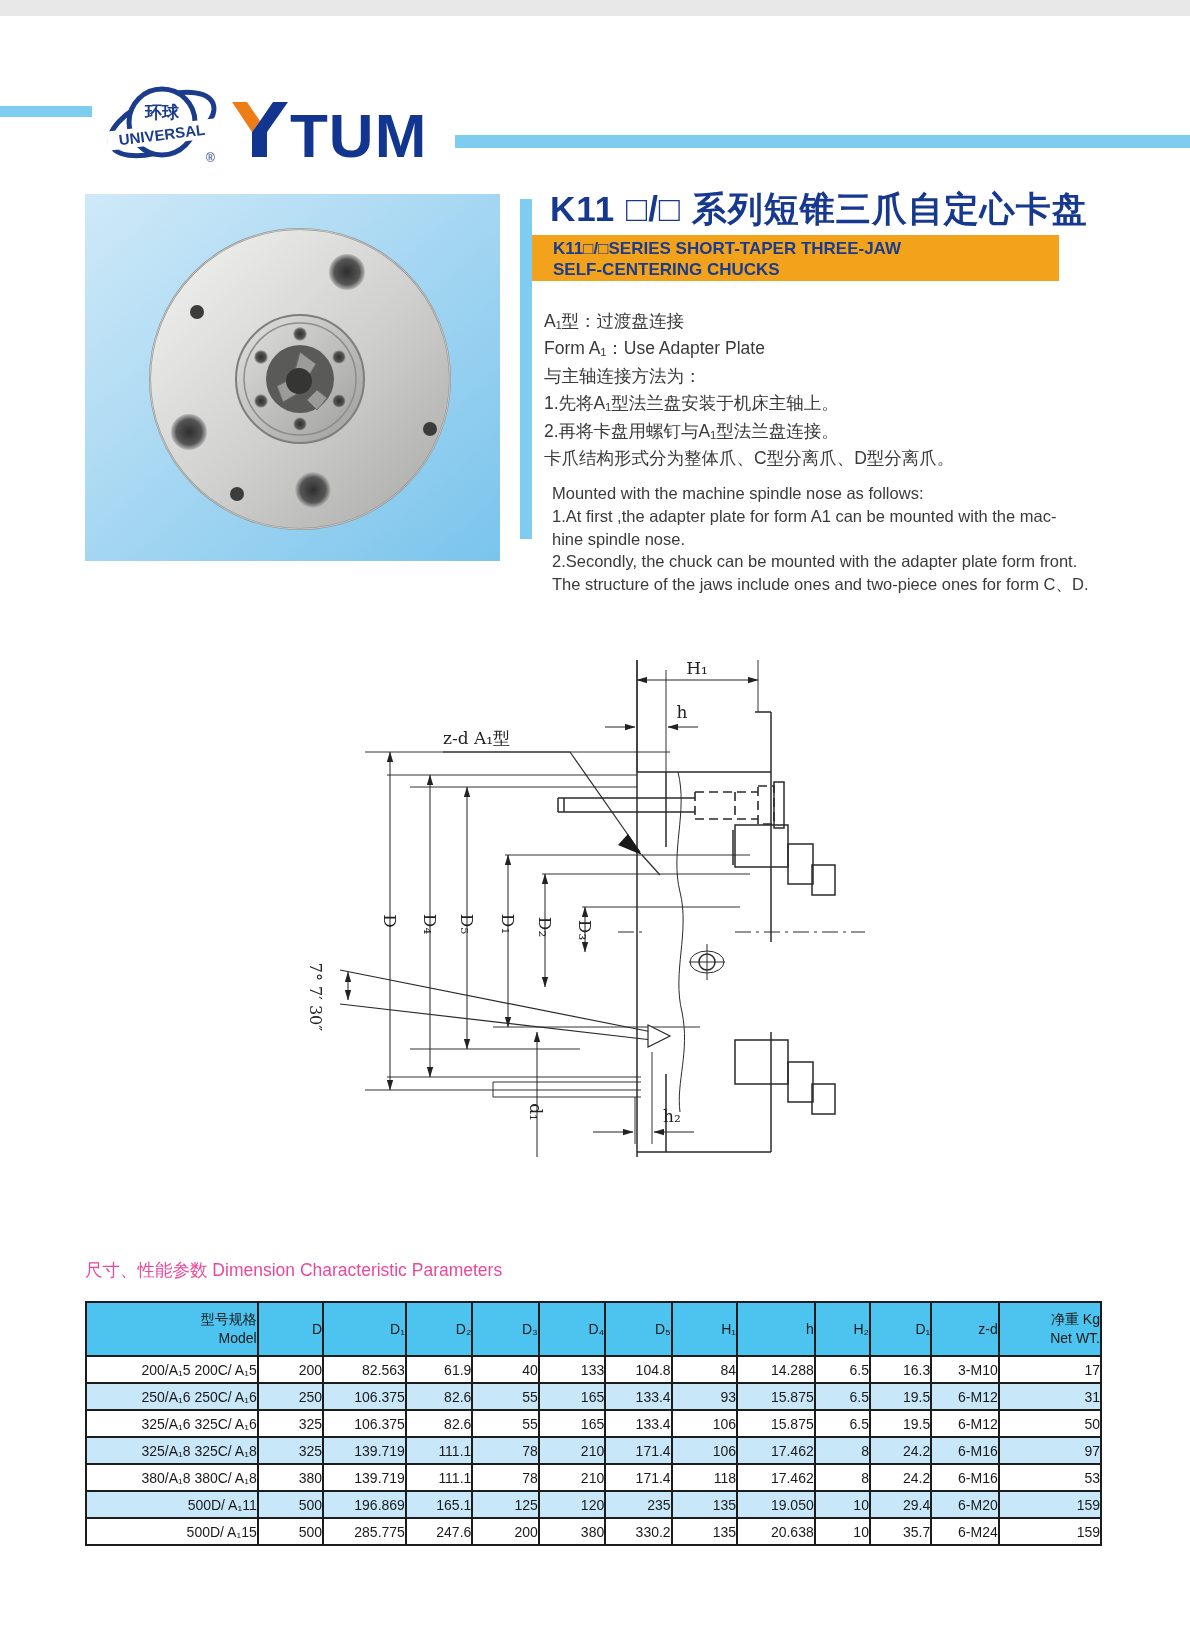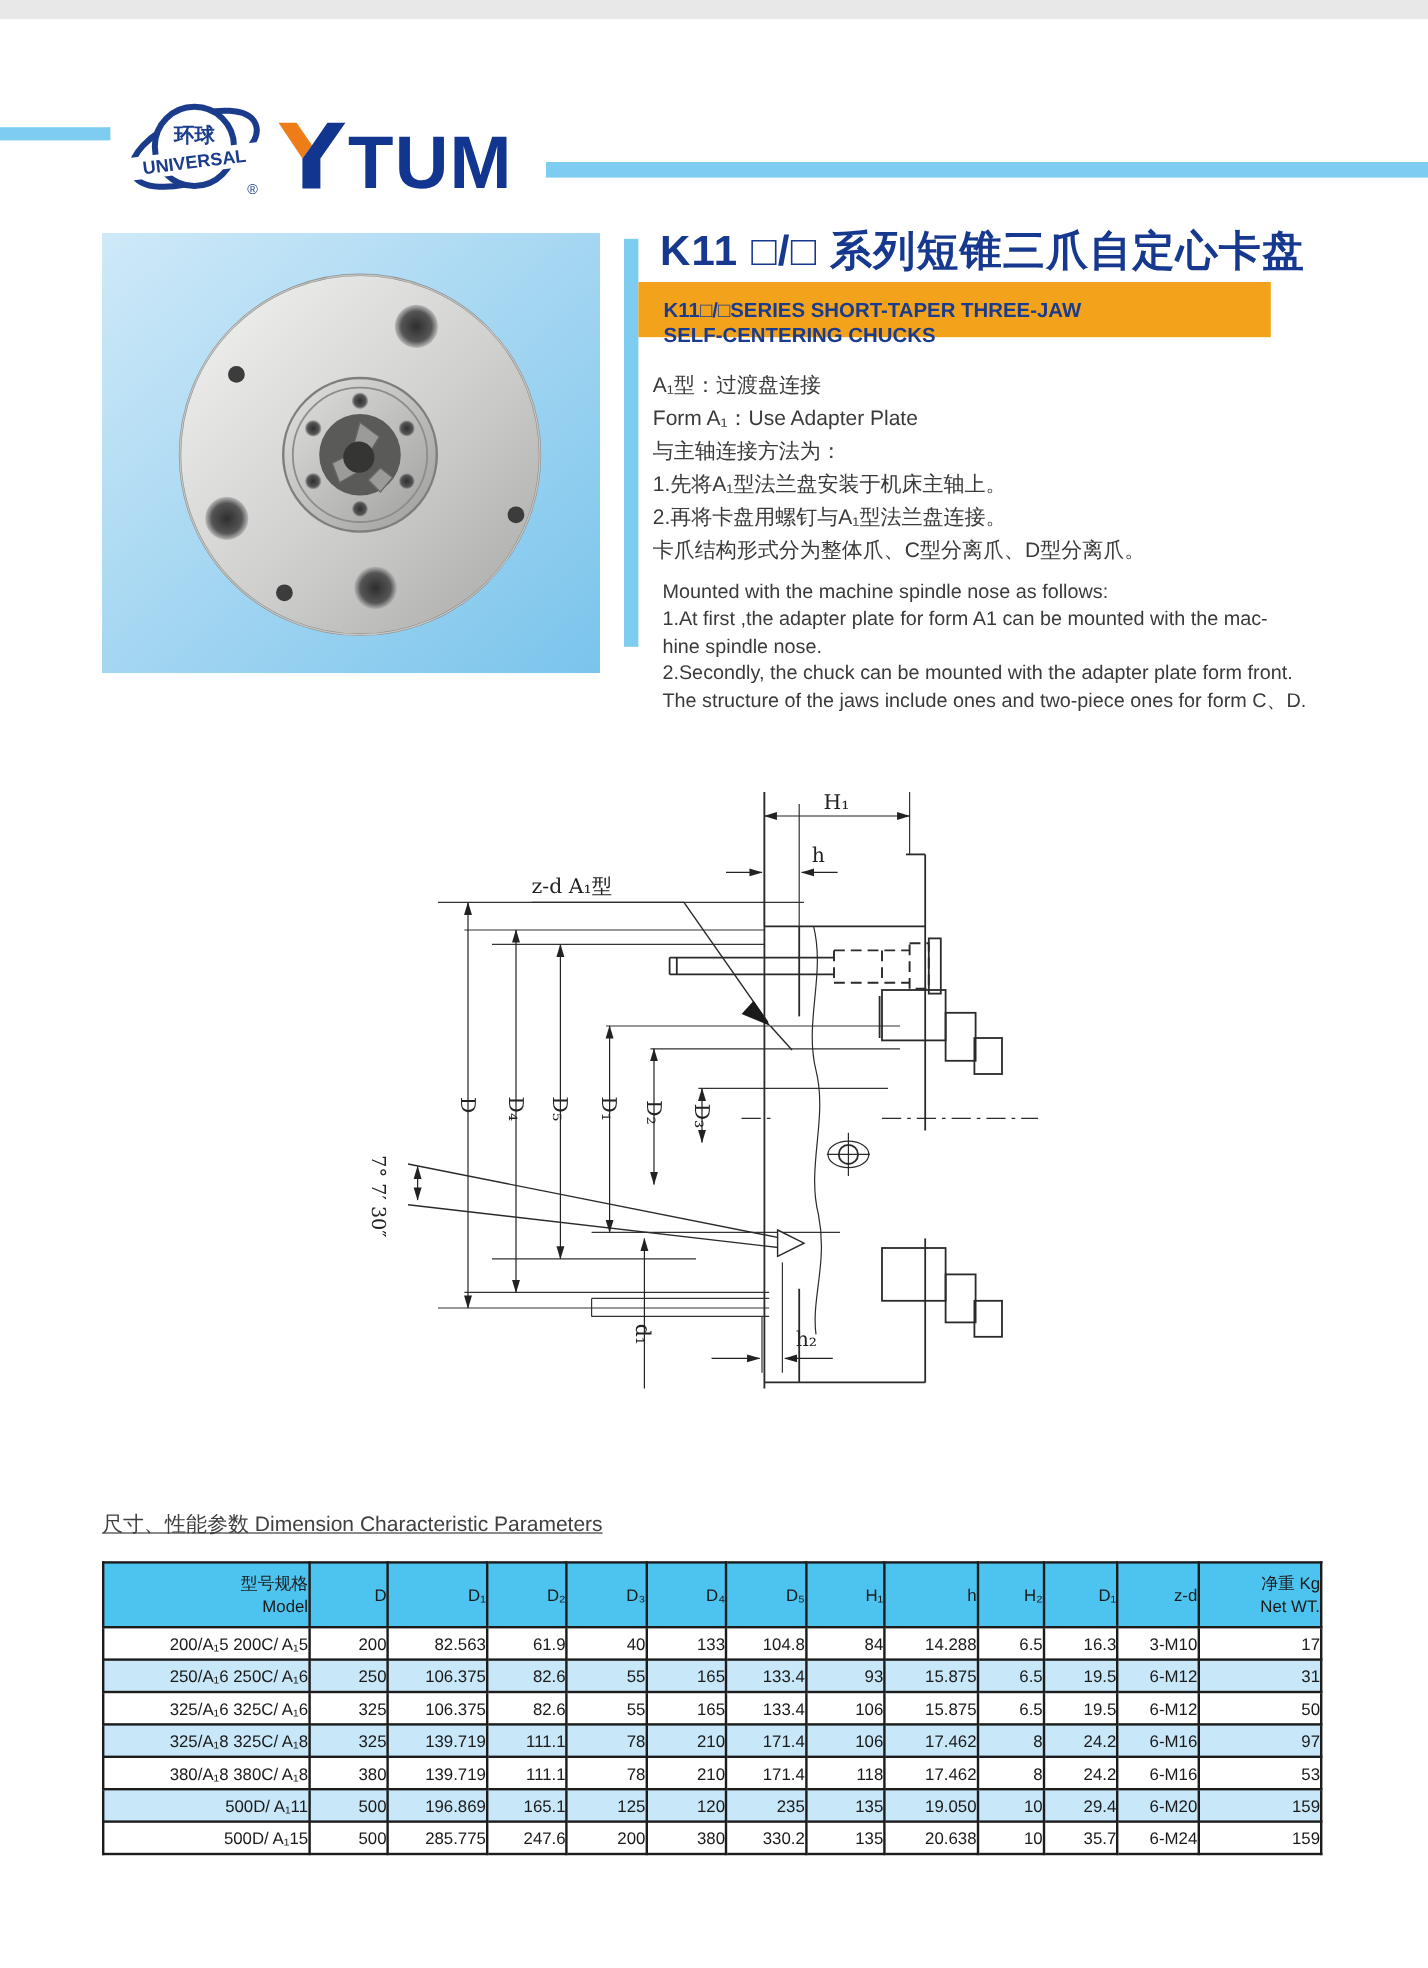--- a/index.html
+++ b/index.html
@@ -12,33 +12,33 @@
   .bar-left{left:0;top:90px;width:92px;height:11px;}
   .bar-right{left:455px;top:119px;width:735px;height:13px;}
 
   
   .photo{left:85px;top:178px;width:415px;height:367px;}
 
   
   .vbar{left:520px;top:183px;width:12px;height:340px;background:#7fccf1;}
   .title-cn{left:550px;top:170px;width:640px;font-size:35px;font-weight:bold;color:#16388e;letter-spacing:1px;}
   .banner{left:532px;top:219px;width:527px;height:46px;background:#f3a31b;color:#1b3c8d;
-          font-size:17px;font-weight:bold;line-height:21px;padding:13px 0 0 21px;box-sizing:border-box;}
+          font-size:17px;font-weight:bold;line-height:21px;padding:3px 0 0 21px;box-sizing:border-box;}
 
   
   .desc-cn{left:544px;top:292px;width:620px;font-size:17.5px;line-height:27.4px;color:#3a3a3a;}
   .desc-en{left:552px;top:466px;width:620px;font-size:16.5px;line-height:22.8px;color:#3a3a3a;}
 
   
   .drawing{left:280px;top:596px;width:600px;height:560px;}
   .dwg-text{font-family:"DejaVu Serif","Liberation Serif",serif;font-size:17px;fill:#222;}
   .dwg-text-sm{font-family:"DejaVu Serif","Liberation Serif",serif;font-size:16px;fill:#222;}
 
   
-  .tbl-caption{left:85px;top:1242px;font-size:17.5px;color:#404040;text-decoration:underline;}
+  .tbl-caption{left:85px;top:1242px;font-size:17.5px;color:#ec4899;}
   table.spec{position:absolute;left:85px;top:1285px;width:1017px;border-collapse:collapse;
              table-layout:fixed;font-size:14px;color:#1a1a1a;text-align:right;}
   table.spec th,table.spec td{border:2px solid #1c1c1c;padding:0;}
   table.spec th{background:#4dc3ef;font-weight:normal;height:52px;white-space:pre-line;line-height:19px;}
   table.spec td{height:25px;}
   table.spec tbody tr:nth-child(even){background:#c8e8fa;}
   table.spec tbody tr:nth-child(odd){background:#ffffff;}
 
   svg text{user-select:none;}
 </style>

